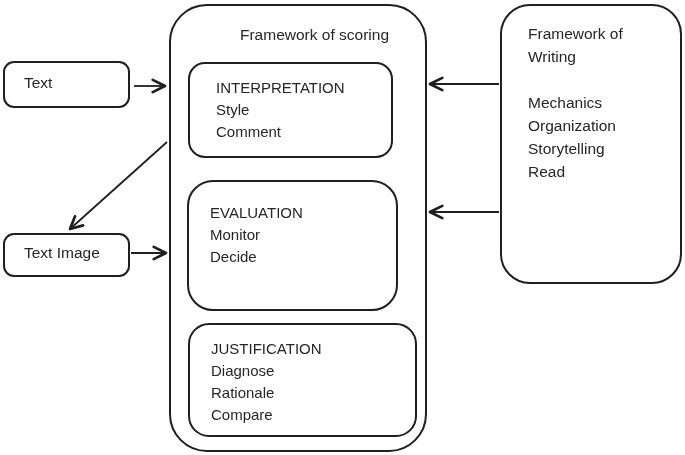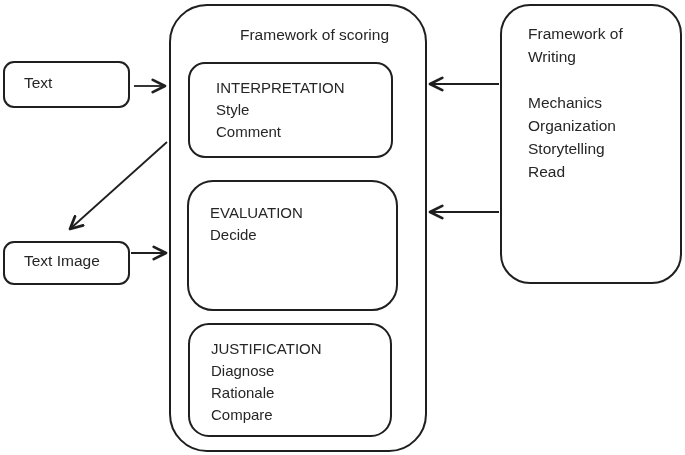--- a/index.html
+++ b/index.html
@@ -39,21 +39,20 @@
     padding-left: 19px;
     font-size: 15.5px;
   }
   .box-text-image {
     left: 3px; top: 233px;
     width: 127px; height: 44px;
     border-radius: 11px;
     display: flex; align-items: center;
     padding-left: 19px;
     font-size: 15.5px;
-    margin-top: 8px;
   }
   
   .box-scoring {
     left: 169px; top: 4px;
     width: 258px; height: 448px;
     border-radius: 38px;
   }
   .scoring-title {
     position: absolute;
     left: 0; right: 0;
@@ -77,21 +76,21 @@
     left: 187px; top: 180px;
     width: 211px; height: 131px;
     border-radius: 26px;
     border-width: 2.3px;
     padding: 20px 6px 0 21px;
     font-size: 15px;
     line-height: 22px;
   }
   .box-justification {
     left: 188px; top: 323px;
-    width: 204px; height: 114px;
+    width: 229px; height: 114px;
     border-radius: 21px;
     border-width: 2.3px;
     padding: 13px 16px 0 21px;
     font-size: 15px;
     line-height: 22px;
   }
   
   .box-writing {
     left: 500px; top: 4px;
     width: 182px; height: 280px;
@@ -139,20 +138,21 @@
   </div>
 
   <div class="box box-interpretation">
     <div class="line">INTERPRETATION</div>
     <div class="line">Style</div>
     <div class="line">Comment</div>
   </div>
 
   <div class="box box-evaluation">
     <div class="line">EVALUATION</div>
+    <div class="line">Monitor</div>
     <div class="line">Decide</div>
   </div>
 
   <div class="box box-justification">
     <div class="line">JUSTIFICATION</div>
     <div class="line">Diagnose</div>
     <div class="line">Rationale</div>
     <div class="line">Compare</div>
   </div>
 

